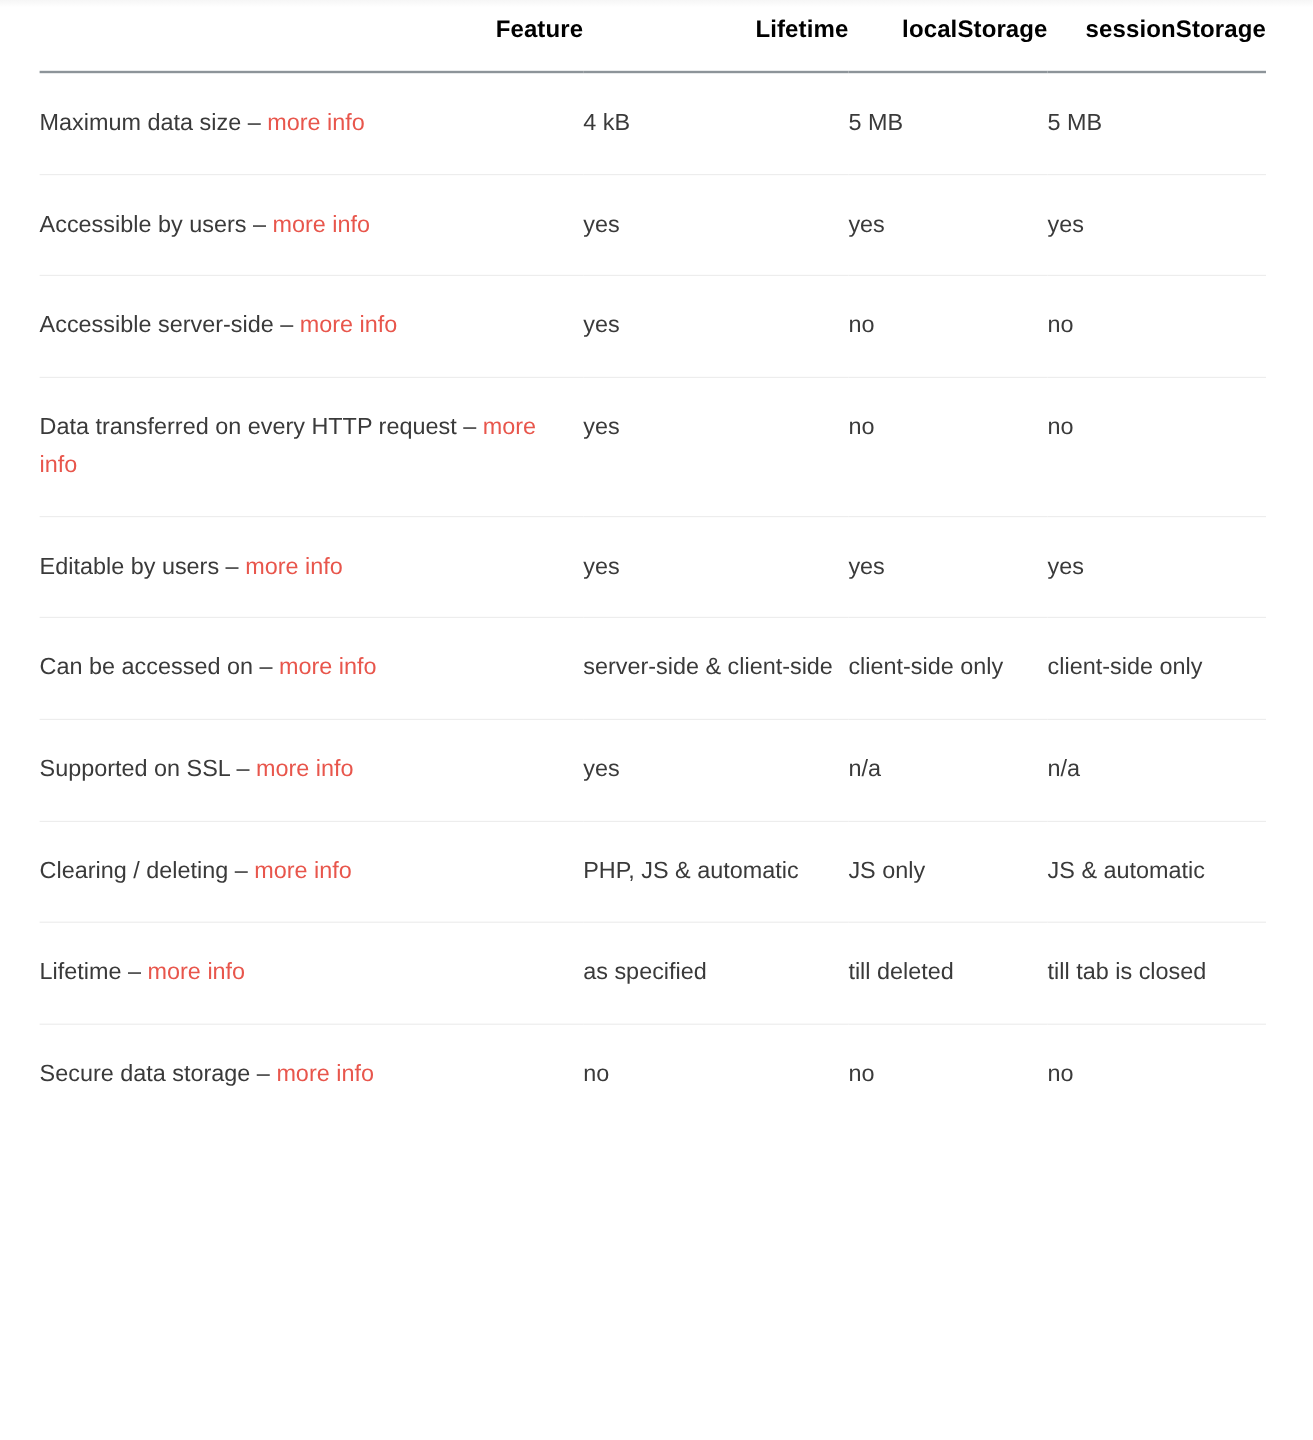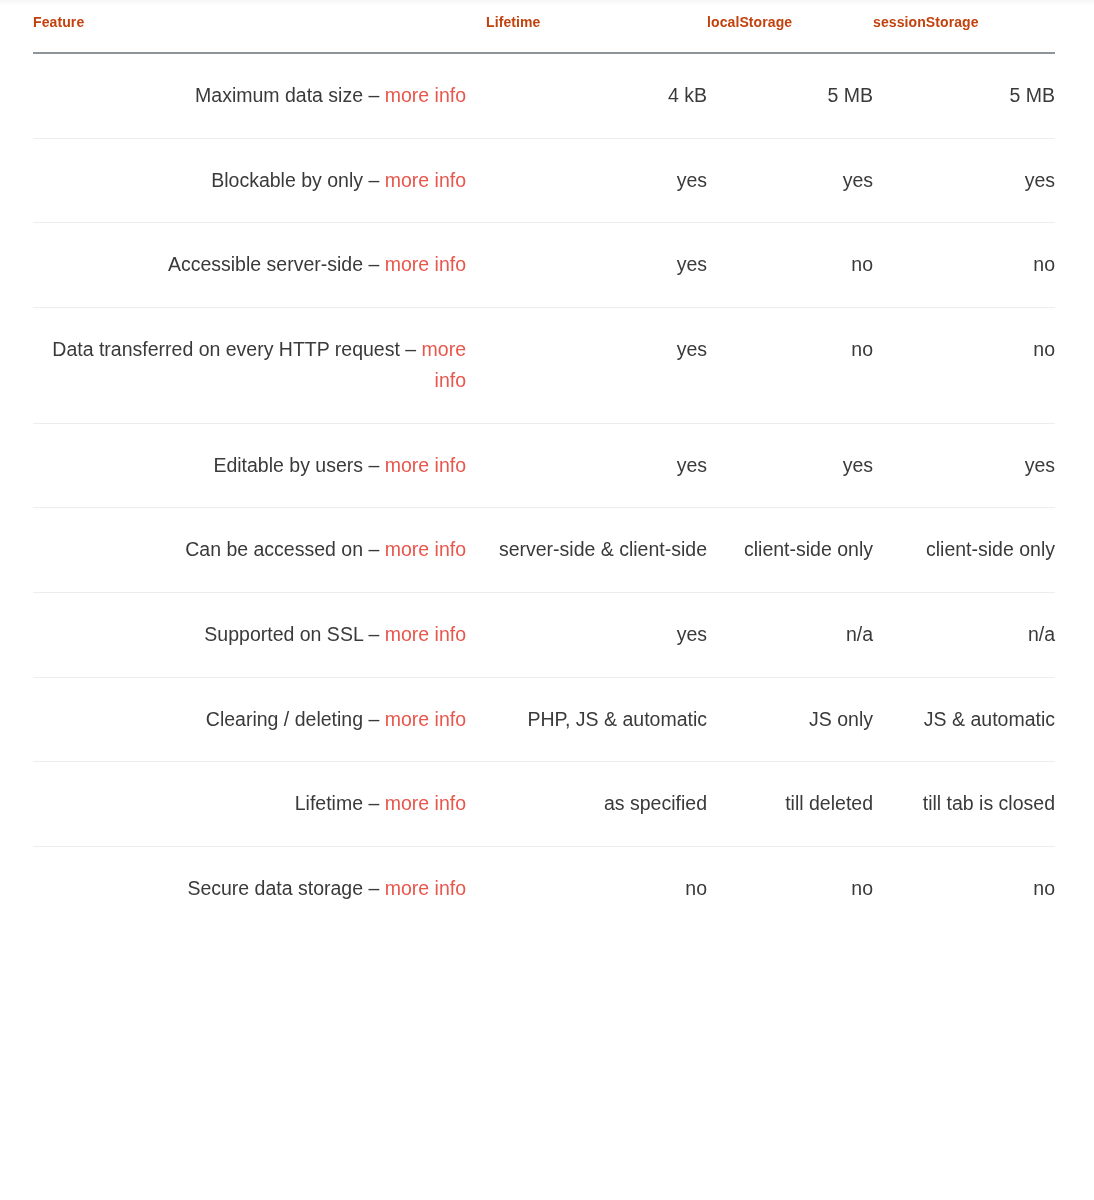--- a/index.html
+++ b/index.html
@@ -39,31 +39,31 @@
     width: 1022px;
     border-collapse: collapse;
     table-layout: fixed;
   }
   table.compare col.c-feature  { width: 453px; }
   table.compare col.c-cookies  { width: 221px; }
   table.compare col.c-local    { width: 166px; }
   table.compare col.c-session  { width: 182px; }
 
   thead th {
-    text-align: left;
-    font-size: 14px;
+    text-align: right;
+    font-size: 20px;
     font-weight: bold;
-    color: #c2410c;
+    color: #000000;
     padding: 14px 0 22px 0;
     border-bottom: 2px solid #8d9499;
     vertical-align: bottom;
     letter-spacing: 0.1px;
   }
   tbody td {
-    text-align: right;
+    text-align: left;
     font-size: 19.5px;
     font-weight: normal;
     color: #3a3a3a;
     padding: 26px 0 26px 0;
     border-bottom: 1px solid #ededed;
     vertical-align: top;
     line-height: 1.62;
   }
   tbody tr:last-child td {
     border-bottom: none;
@@ -104,21 +104,21 @@
         </tr>
       </thead>
       <tbody id="table-body">
           <tr>
             <td class="feature-cell"><span>Maximum data size</span><span class="dash"> – </span><a class="more-link">more info</a></td>
             <td>4 kB</td>
             <td>5 MB</td>
             <td>5 MB</td>
           </tr>
           <tr>
-            <td class="feature-cell"><span>Blockable by only</span><span class="dash"> – </span><a class="more-link">more info</a></td>
+            <td class="feature-cell"><span>Accessible by users</span><span class="dash"> – </span><a class="more-link">more info</a></td>
             <td>yes</td>
             <td>yes</td>
             <td>yes</td>
           </tr>
           <tr>
             <td class="feature-cell"><span>Accessible server-side</span><span class="dash"> – </span><a class="more-link">more info</a></td>
             <td>yes</td>
             <td>no</td>
             <td>no</td>
           </tr>

